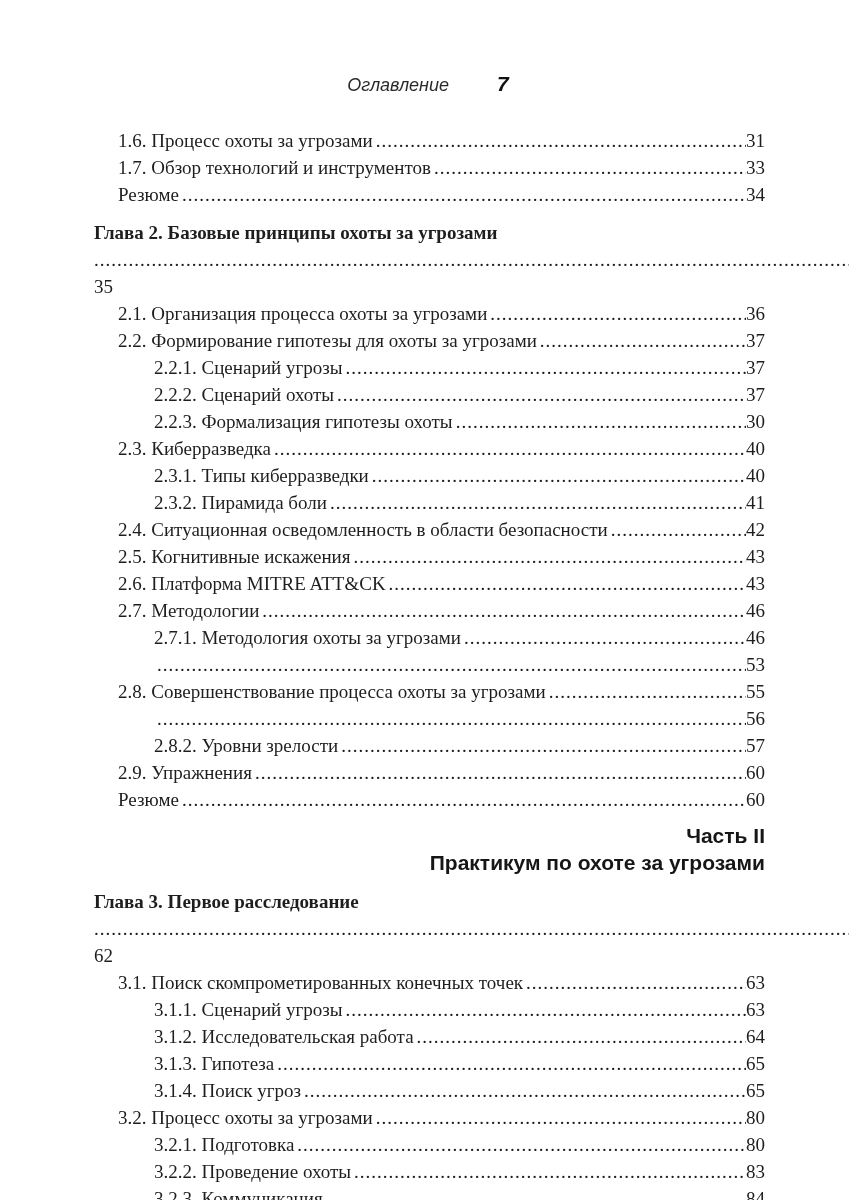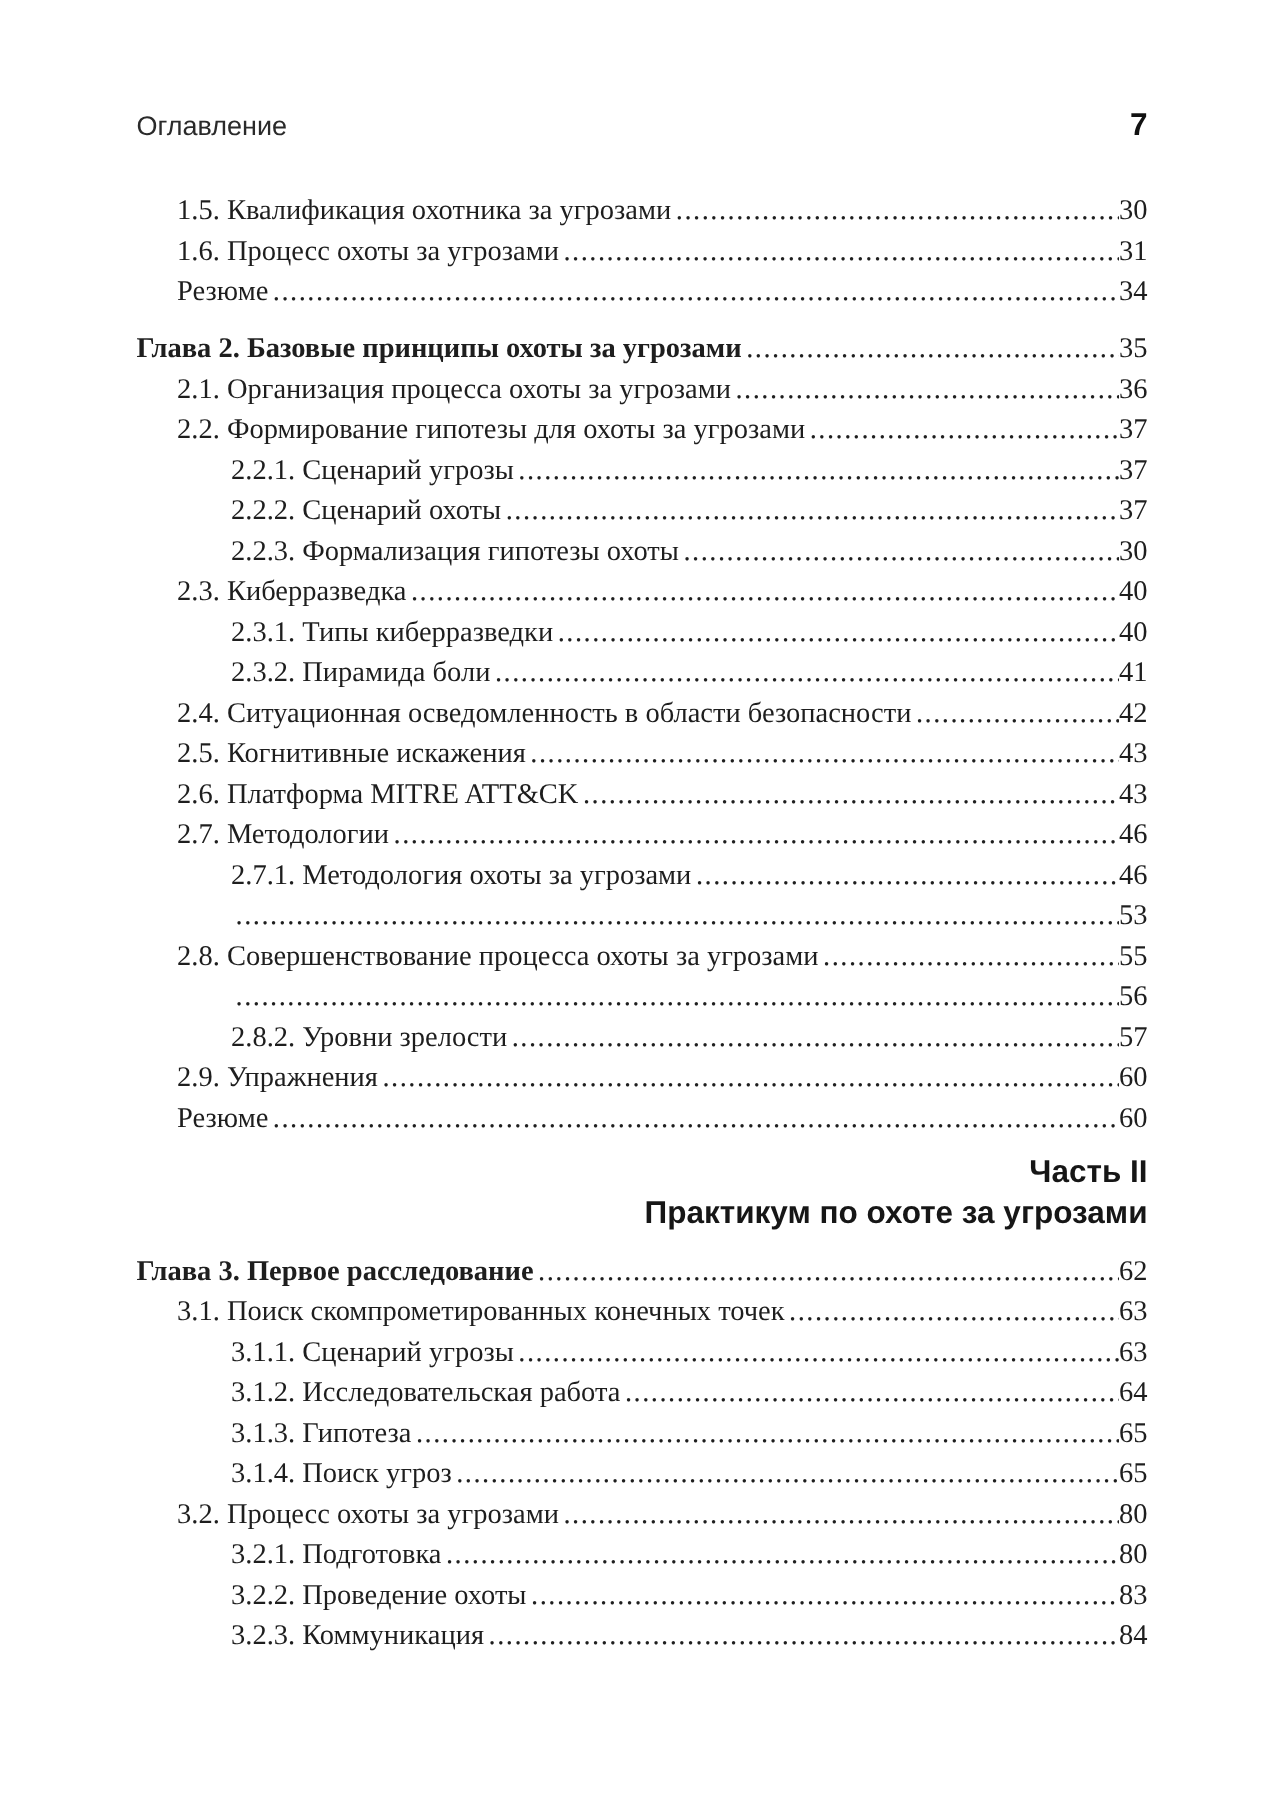--- a/index.html
+++ b/index.html
@@ -12,43 +12,44 @@
     color: #1e1e1e;
     font-family: "Liberation Serif", serif;
     overflow: hidden;
   }
   .running-head {
     position: absolute;
     top: 72px;
     left: 91px;
     right: 84px;
     display: flex;
-    justify-content: space-between;
+    justify-content: center;
     align-items: baseline;
     gap: 48px;
     font-family: "Liberation Sans", sans-serif;
+    font-style: italic;
   }
   .rh-title { font-size: 18px; color: #2a2a2a; }
   .rh-page  { font-size: 21px; font-weight: 700; color: #111; }
 
   .toc {
     position: absolute;
     top: 127px;
     left: 91px;
     right: 84px;
     font-size: 19px;
   }
   .row {
     display: flex;
     align-items: baseline;
     line-height: 27px;
   }
   .row.lvl1 { padding-left: 27px; }
   .row.lvl2 { padding-left: 63px; }
-  .row.chapter { margin-top: 11px; }
+  .row.chapter { margin-top: 11px; flex-direction: column; }
   .row.chapter .t { font-weight: 700; }
   .t  { white-space: nowrap; }
   .pg { white-space: nowrap; }
   .leader {
     flex: 1 1 auto;
     overflow: hidden;
     white-space: nowrap;
     margin-left: 3px;
     min-width: 10px;
   }
@@ -69,28 +70,28 @@
 </head>
 <body>
 
 <div class="page">
   <div class="running-head">
     <span class="rh-title">Оглавление</span>
     <span class="rh-page">7</span>
   </div>
   <div class="toc" id="toc">
       <div class="row lvl1">
-        <span class="t">1.5. Квалификация охотника за угрозами</span>
-        <span class="leader"></span>
-        <span class="pg">30</span>
-      </div>
-      <div class="row lvl1">
         <span class="t">1.6. Процесс охоты за угрозами</span>
         <span class="leader"></span>
         <span class="pg">31</span>
+      </div>
+      <div class="row lvl1">
+        <span class="t">1.7. Обзор технологий и инструментов</span>
+        <span class="leader"></span>
+        <span class="pg">33</span>
       </div>
       <div class="row lvl1">
         <span class="t">Резюме</span>
         <span class="leader"></span>
         <span class="pg">34</span>
       </div>
       <div class="row lvl0 chapter">
         <span class="t">Глава 2. Базовые принципы охоты за угрозами</span>
         <span class="leader"></span>
         <span class="pg">35</span>

